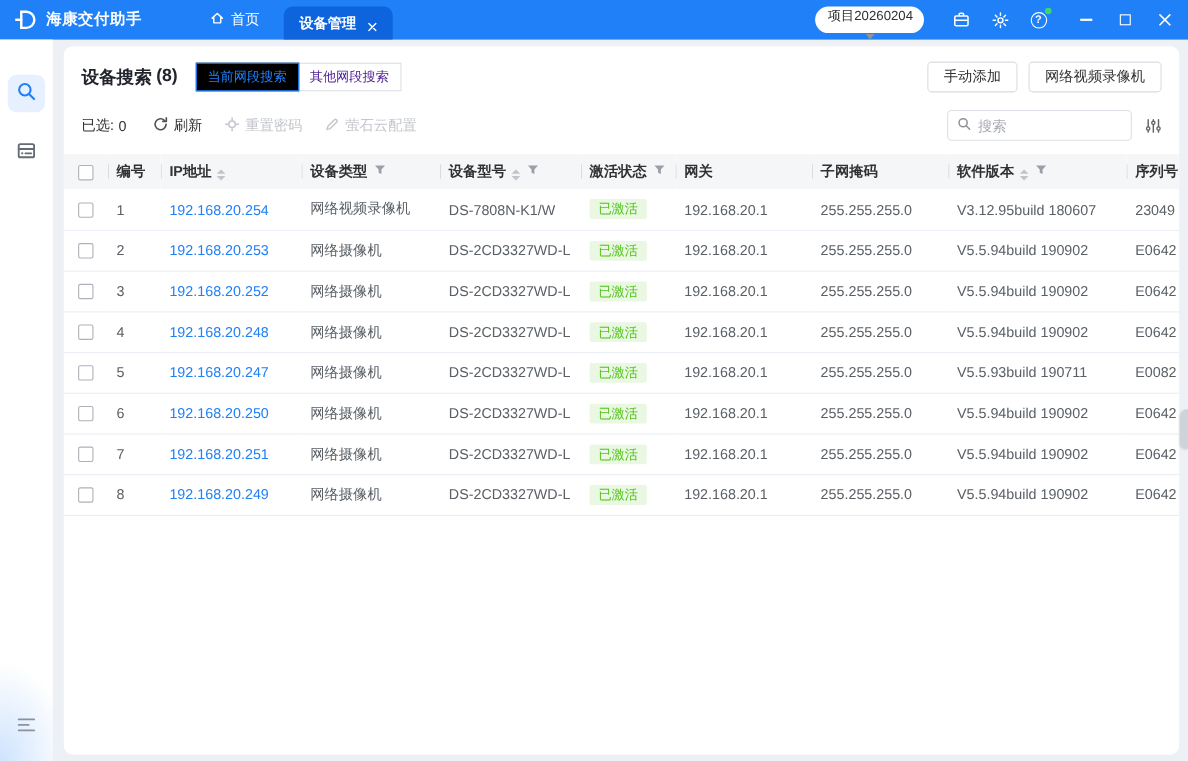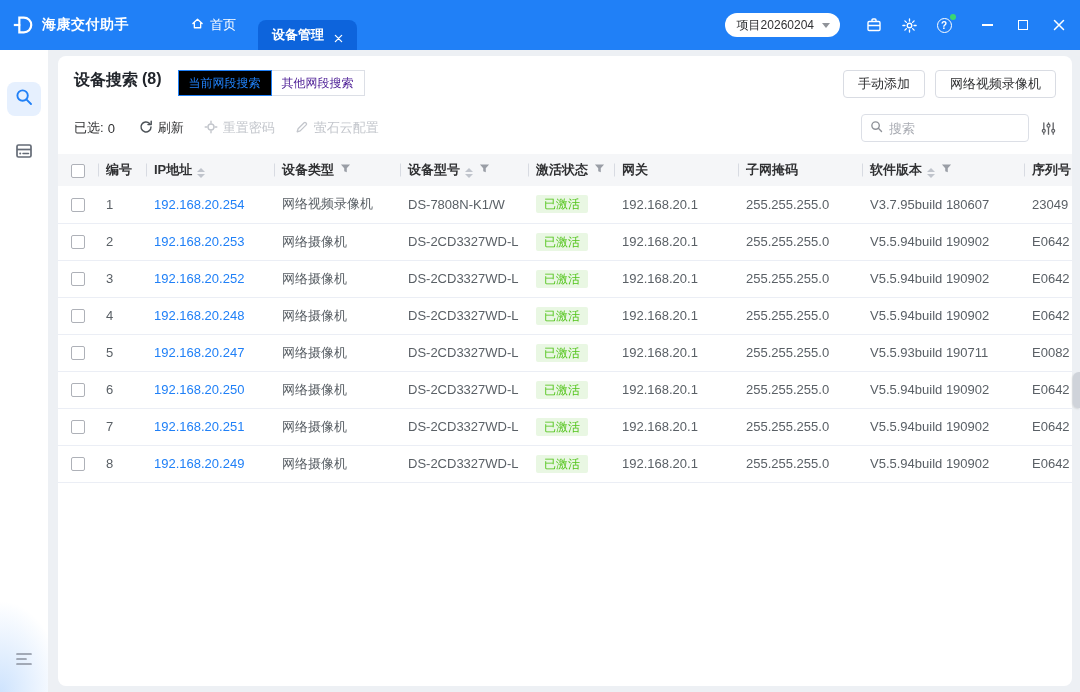--- a/index.html
+++ b/index.html
@@ -2,28 +2,28 @@
 <html><head>
 <meta charset="utf-8">
 <style>
   * { margin:0; padding:0; box-sizing:border-box; }
   html,body { width:1080px; height:692px; overflow:hidden; }
   body { font-family:"Liberation Sans","DejaVu Sans",sans-serif; background:#edf0f4; }
 
   .window { width:1080px; height:692px; display:flex; flex-direction:column; position:relative; background:#edf0f4; }
 
   
-  .titlebar { height:50px; background:#2080f7; display:flex; align-items:center; padding-left:12px; flex:0 0 auto;text-align:center; }
+  .titlebar { height:36px; background:#2080f7; display:flex; align-items:center; padding-left:12px; flex:0 0 auto;text-align:center; }
   .logo { width:22px; height:22px; margin-right:8px; flex:0 0 auto; }
   .app-name { color:#fff; font-size:14px; font-weight:bold; margin-right:48px; letter-spacing:.5px; }
   .tb-tab { display:flex; align-items:center; gap:6px; color:#fff; font-size:13px; padding:0 14px; height:34px; cursor:default; }
   .tb-tab.active { background:#0d64dc; border-radius:8px 8px 0 0; height:30px; align-self:flex-end; margin-left:8px; font-weight:bold; }
   .tab-close { width:9px; height:9px; margin-left:4px; display:inline-block; }
   .tb-right { margin-left:auto; display:flex; align-items:center; gap:17px; padding-right:14px; }
-  .project-pill { background:#fff; border-radius:13px; height:24px; display:flex; align-items:center; gap:8px; padding:0 10px 0 12px; font-size:12px; color:#303133; cursor:pointer; margin-right:8px; }
+  .project-pill { background:#fff; border-radius:13px; height:24px; display:flex; align-items:center; gap:8px; padding:0 10px 0 12px; font-size:12px; color:#303133; cursor:pointer; margin-right:8px;flex-direction:column; }
   .caret-down { width:0; height:0; border-left:4px solid transparent; border-right:4px solid transparent; border-top:5px solid #909399; }
   .tb-icon { width:18px; height:18px; display:flex; align-items:center; justify-content:center; position:relative; color:#fff; cursor:pointer; }
   .help-circle { width:15px; height:15px; border:1.4px solid #fff; border-radius:50%; display:flex; align-items:center; justify-content:center; font-size:10px; font-weight:bold; color:#fff; }
   .help-dot { position:absolute; top:-2px; right:-3px; width:6px; height:6px; border-radius:50%; background:#3bd671; }
   .win-ctrls { display:flex; align-items:center; gap:22px; margin-left:10px; }
   .wc { width:14px; height:14px; display:flex; align-items:center; justify-content:center; cursor:pointer; }
   .wc-min { width:11px; height:2px; background:#fff; }
   .wc-max { width:10px; height:10px; border:1.5px solid #fff; }
 
   
@@ -31,21 +31,21 @@
   .sidebar { width:48px; background:#fff; display:flex; flex-direction:column; align-items:center; padding-top:32px; gap:20px; position:relative; flex:0 0 auto; }
   .sidebar::after { content:""; position:absolute; left:0; bottom:0; width:48px; height:150px; background:radial-gradient(90px 130px at 0% 100%, rgba(32,128,247,.22), rgba(32,128,247,0) 70%); pointer-events:none; }
   .side-item { width:34px; height:34px; border-radius:8px; display:flex; align-items:center; justify-content:center; cursor:pointer; }
   .side-item.active { background:#e6f0fe; }
   .side-bottom { margin-top:auto; margin-bottom:16px; cursor:pointer; z-index:1; }
 
   .main { flex:1; padding:6px 8px 6px 10px; min-width:0; }
   .card { background:#fff; border-radius:8px; height:100%; display:flex; flex-direction:column; overflow:hidden; }
 
   
-  .card-header { display:flex; align-items:flex-start; padding:14px 16px 0 16px; flex:0 0 auto; }
+  .card-header { display:flex; align-items:center; padding:14px 16px 0 16px; flex:0 0 auto; }
   .page-title { font-size:16px; font-weight:bold; color:#21252b; }
   .page-count { font-size:16px; font-weight:bold; color:#21252b; margin-left:4px; margin-right:16px; }
   .seg-tabs { display:flex; }
   .seg-tab { height:26px; display:flex; align-items:center; padding:0 10px; font-size:12px; border:1px solid #dcdfe6; background:#fff; color:#4c1d95; cursor:pointer; }
   .seg-tab.active { border-color:#2080f7; background:#000000; color:#2080f7; z-index:1; }
   .seg-tab + .seg-tab { margin-left:-1px; }
   .hdr-spacer { flex:1; }
   .hdr-btn { height:28px; padding:0 14px; border:1px solid #d9dce3; border-radius:4px; background:#fff; font-size:13px; color:#303133; margin-left:10px; cursor:pointer; font-family:inherit; }
 
   
@@ -299,21 +299,21 @@
             <tbody>
                 <tr>
                   <td class="col-check"><span class="checkbox"></span></td>
                   <td class="col-index">1</td>
                   <td class="col-ip"><a class="ip-link">192.168.20.254</a></td>
                   <td class="col-type">网络视频录像机</td>
                   <td class="col-model">DS-7808N-K1/W</td>
                   <td class="col-status"><span class="status-badge">已激活</span></td>
                   <td class="col-gateway">192.168.20.1</td>
                   <td class="col-mask">255.255.255.0</td>
-                  <td class="col-version">V3.7.95build 180607</td>
+                  <td class="col-version">V3.12.95build 180607</td>
                   <td class="col-serial">23049</td>
                 </tr>
                 <tr>
                   <td class="col-check"><span class="checkbox"></span></td>
                   <td class="col-index">2</td>
                   <td class="col-ip"><a class="ip-link">192.168.20.253</a></td>
                   <td class="col-type">网络摄像机</td>
                   <td class="col-model">DS-2CD3327WD-L</td>
                   <td class="col-status"><span class="status-badge">已激活</span></td>
                   <td class="col-gateway">192.168.20.1</td>

